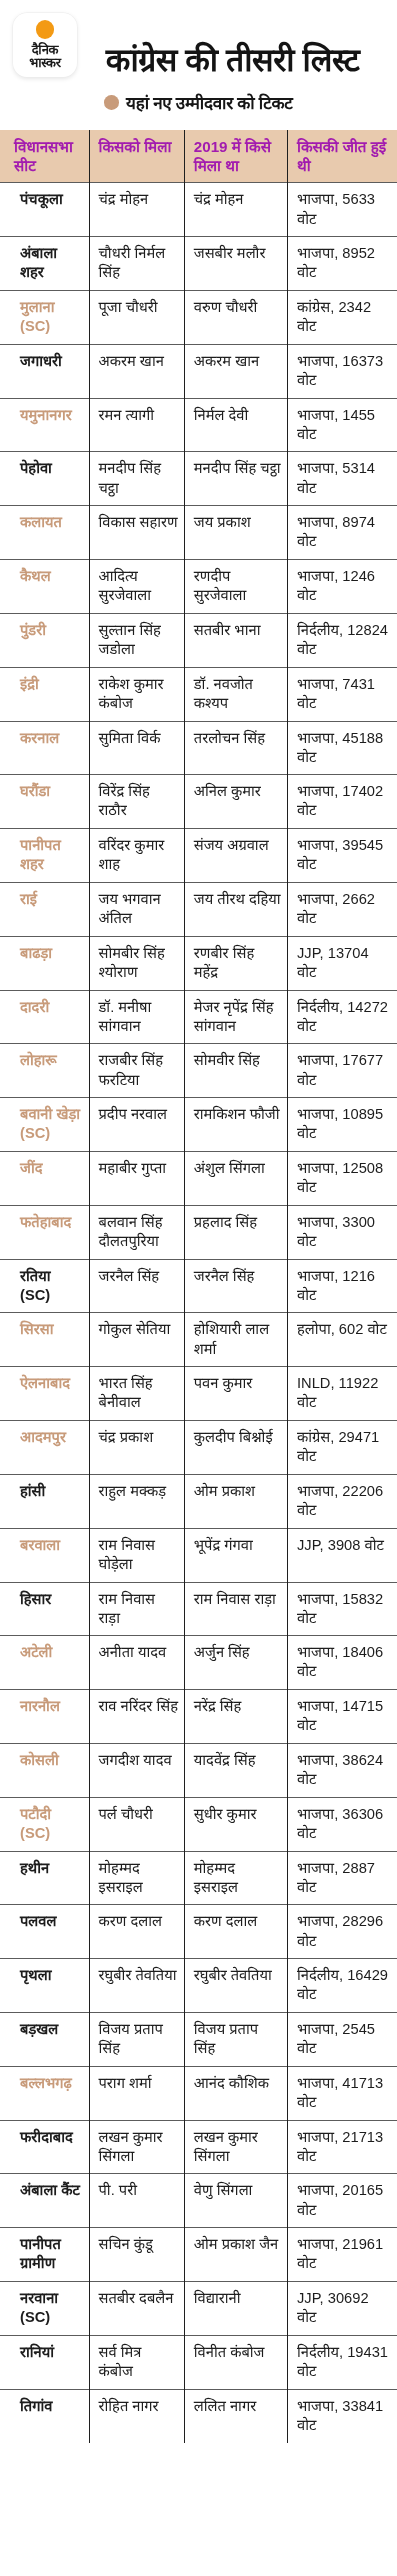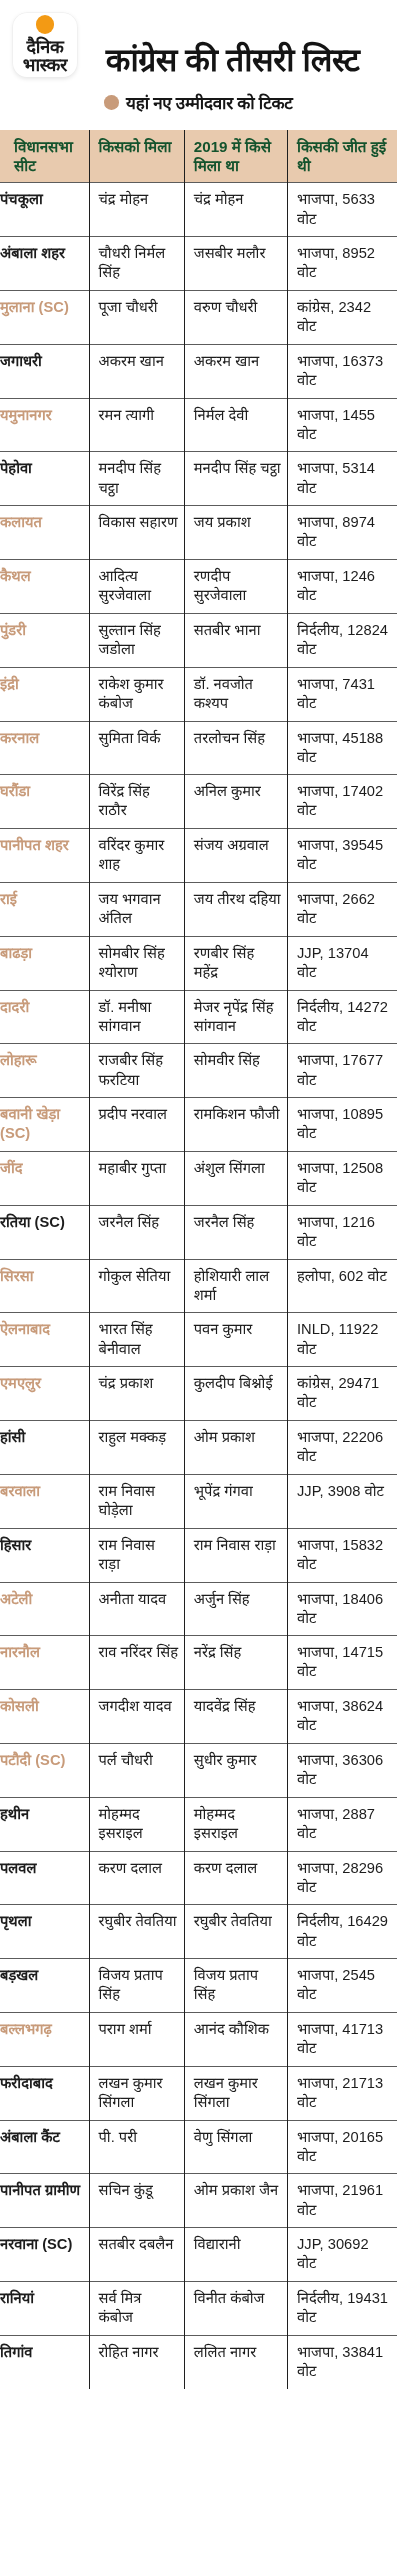--- a/index.html
+++ b/index.html
@@ -12,48 +12,48 @@
   .page{width:397px;box-sizing:border-box;padding:9.8px 0 0 0;}
 
   
   .masthead{display:flex;align-items:flex-start;padding:3.3px 8.7px 0 13px;}
   .logo{
     width:64px;height:64px;flex:0 0 64px;border-radius:14px;background:#ffffff;
     box-shadow:0 0 0 0.5px #ececec,0 1.6px 4.4px rgba(0,0,0,.10);
     display:flex;flex-direction:column;align-items:center;justify-content:center;
   }
   .logo .dot{width:18.5px;height:18.5px;border-radius:50%;margin-bottom:3.8px;}
-  .logo .lt{font-weight:700;font-size:18px;line-height:1.04;text-align:center;letter-spacing:-0.3px;}
+  .logo .lt{font-weight:700;font-size:13px;line-height:1.04;text-align:center;letter-spacing:-0.3px;}
   .title-wrap{flex:1;display:flex;align-items:flex-end;justify-content:center;min-height:64px;}
   .title{
     font-size:32px;font-weight:700;letter-spacing:-0.5px;line-height:1.05;
     text-align:center;color:#141414;
   }
   .legend{
     display:flex;align-items:center;justify-content:center;gap:7px;
     margin:14px 0 16.3px 0;
   }
   .legend .ldot{width:14.7px;height:14.7px;border-radius:50%;flex:0 0 14.7px;}
   .legend .ltext{font-size:17px;font-weight:700;color:#161616;letter-spacing:-0.3px;}
 
   
   table.grid{width:397px;border-collapse:collapse;table-layout:fixed;}
   col.c0{width:22.5%;} col.c1{width:24%;} col.c2{width:26%;} col.c3{width:27.5%;}
   th,td{vertical-align:top;text-align:left;box-sizing:border-box;word-wrap:break-word;}
   thead th{
-    font-size:15.2px;font-weight:700;line-height:1.25;color:#14532d;
+    font-size:15.2px;font-weight:700;line-height:1.25;color:#a21caf;
     padding:7px 5.4px 7px 8.7px;
   }
   thead th:first-child{padding-left:14px;}
   tbody td{
     font-size:14.7px;font-weight:400;line-height:1.3;color:#1d1d1d;
     padding:7px 5.4px 7.6px 8.7px;
     border-top:1.1px solid #5c5c5c;
   }
-  tbody td:first-child{padding-left:0;}
+  tbody td:first-child{padding-left:20px;}
   th:not(:last-child),td:not(:last-child){border-right:1.6px solid #1f1f1f;}
   td.seat{font-weight:700;color:#1d1d1d;}
   td.seat.new{ color:var(--accent);}
   thead th{background:var(--headerbg);}
 </style>
 </head>
 <body>
 
 <div class="page">
 
@@ -197,39 +197,45 @@
           <td class="cand">रामकिशन फौजी</td>
           <td class="win">भाजपा, 10895 वोट</td>
         </tr>
         <tr>
           <td class="seat new">जींद</td>
           <td class="cand">महाबीर गुप्ता</td>
           <td class="cand">अंशुल सिंगला</td>
           <td class="win">भाजपा, 12508 वोट</td>
         </tr>
         <tr>
+          <td class="seat new">फतेहाबाद</td>
+          <td class="cand">बलवान सिंह दौलतपुरिया</td>
+          <td class="cand">प्रहलाद सिंह</td>
+          <td class="win">भाजपा, 3300 वोट</td>
+        </tr>
+        <tr>
           <td class="seat">रतिया (SC)</td>
           <td class="cand">जरनैल सिंह</td>
           <td class="cand">जरनैल सिंह</td>
           <td class="win">भाजपा, 1216 वोट</td>
         </tr>
         <tr>
           <td class="seat new">सिरसा</td>
           <td class="cand">गोकुल सेतिया</td>
           <td class="cand">होशियारी लाल शर्मा</td>
           <td class="win">हलोपा, 602 वोट</td>
         </tr>
         <tr>
           <td class="seat new">ऐलनाबाद</td>
           <td class="cand">भारत सिंह बेनीवाल</td>
           <td class="cand">पवन कुमार</td>
           <td class="win">INLD, 11922 वोट</td>
         </tr>
         <tr>
-          <td class="seat new">एमएलुर</td>
+          <td class="seat new">आदमपुर</td>
           <td class="cand">चंद्र प्रकाश</td>
           <td class="cand">कुलदीप बिश्नोई</td>
           <td class="win">कांग्रेस, 29471 वोट</td>
         </tr>
         <tr>
           <td class="seat">हांसी</td>
           <td class="cand">राहुल मक्कड़</td>
           <td class="cand">ओम प्रकाश</td>
           <td class="win">भाजपा, 22206 वोट</td>
         </tr>

